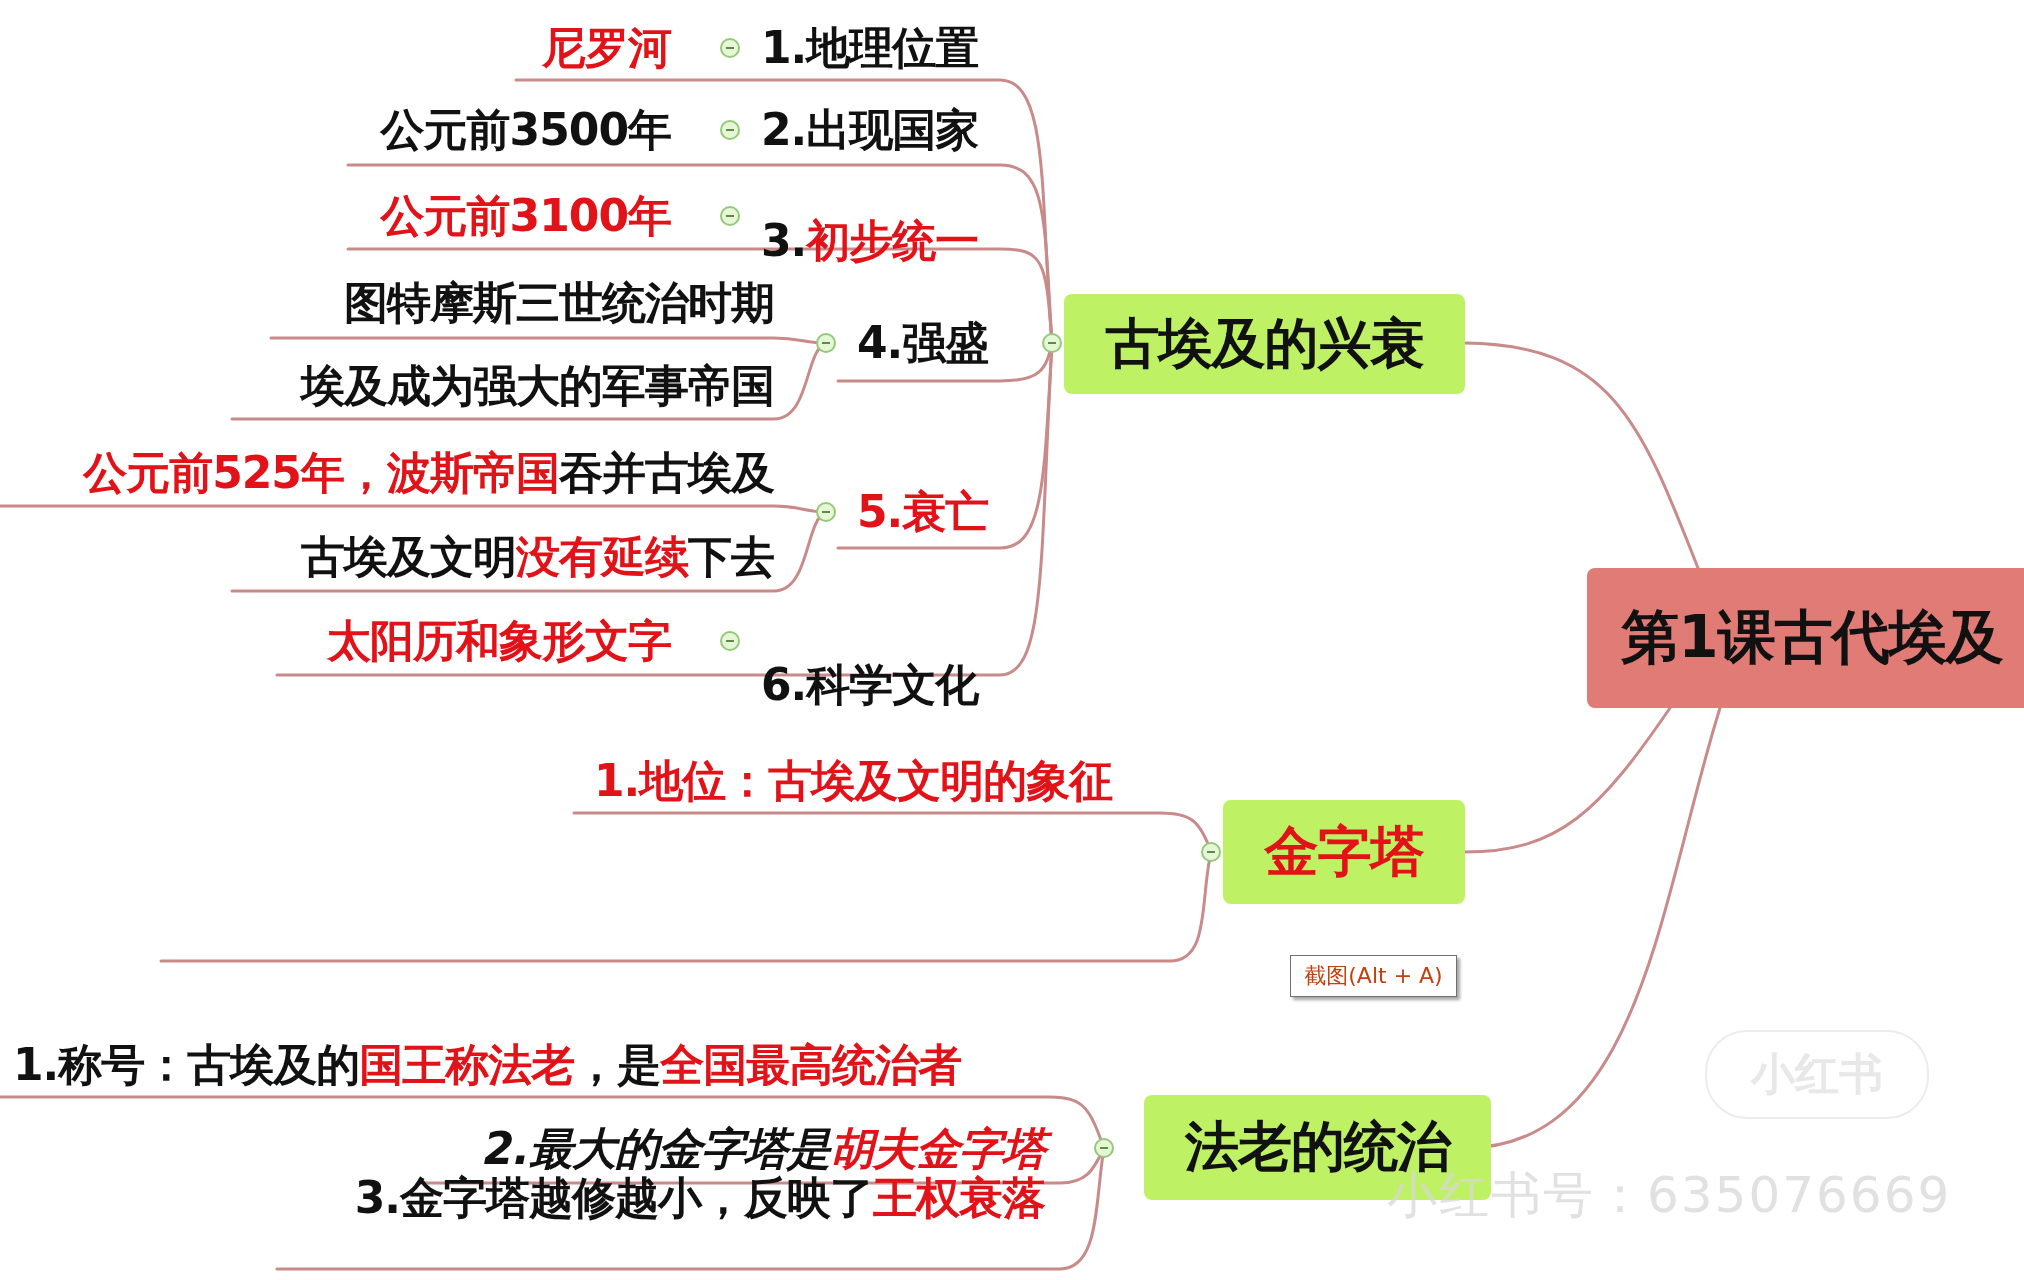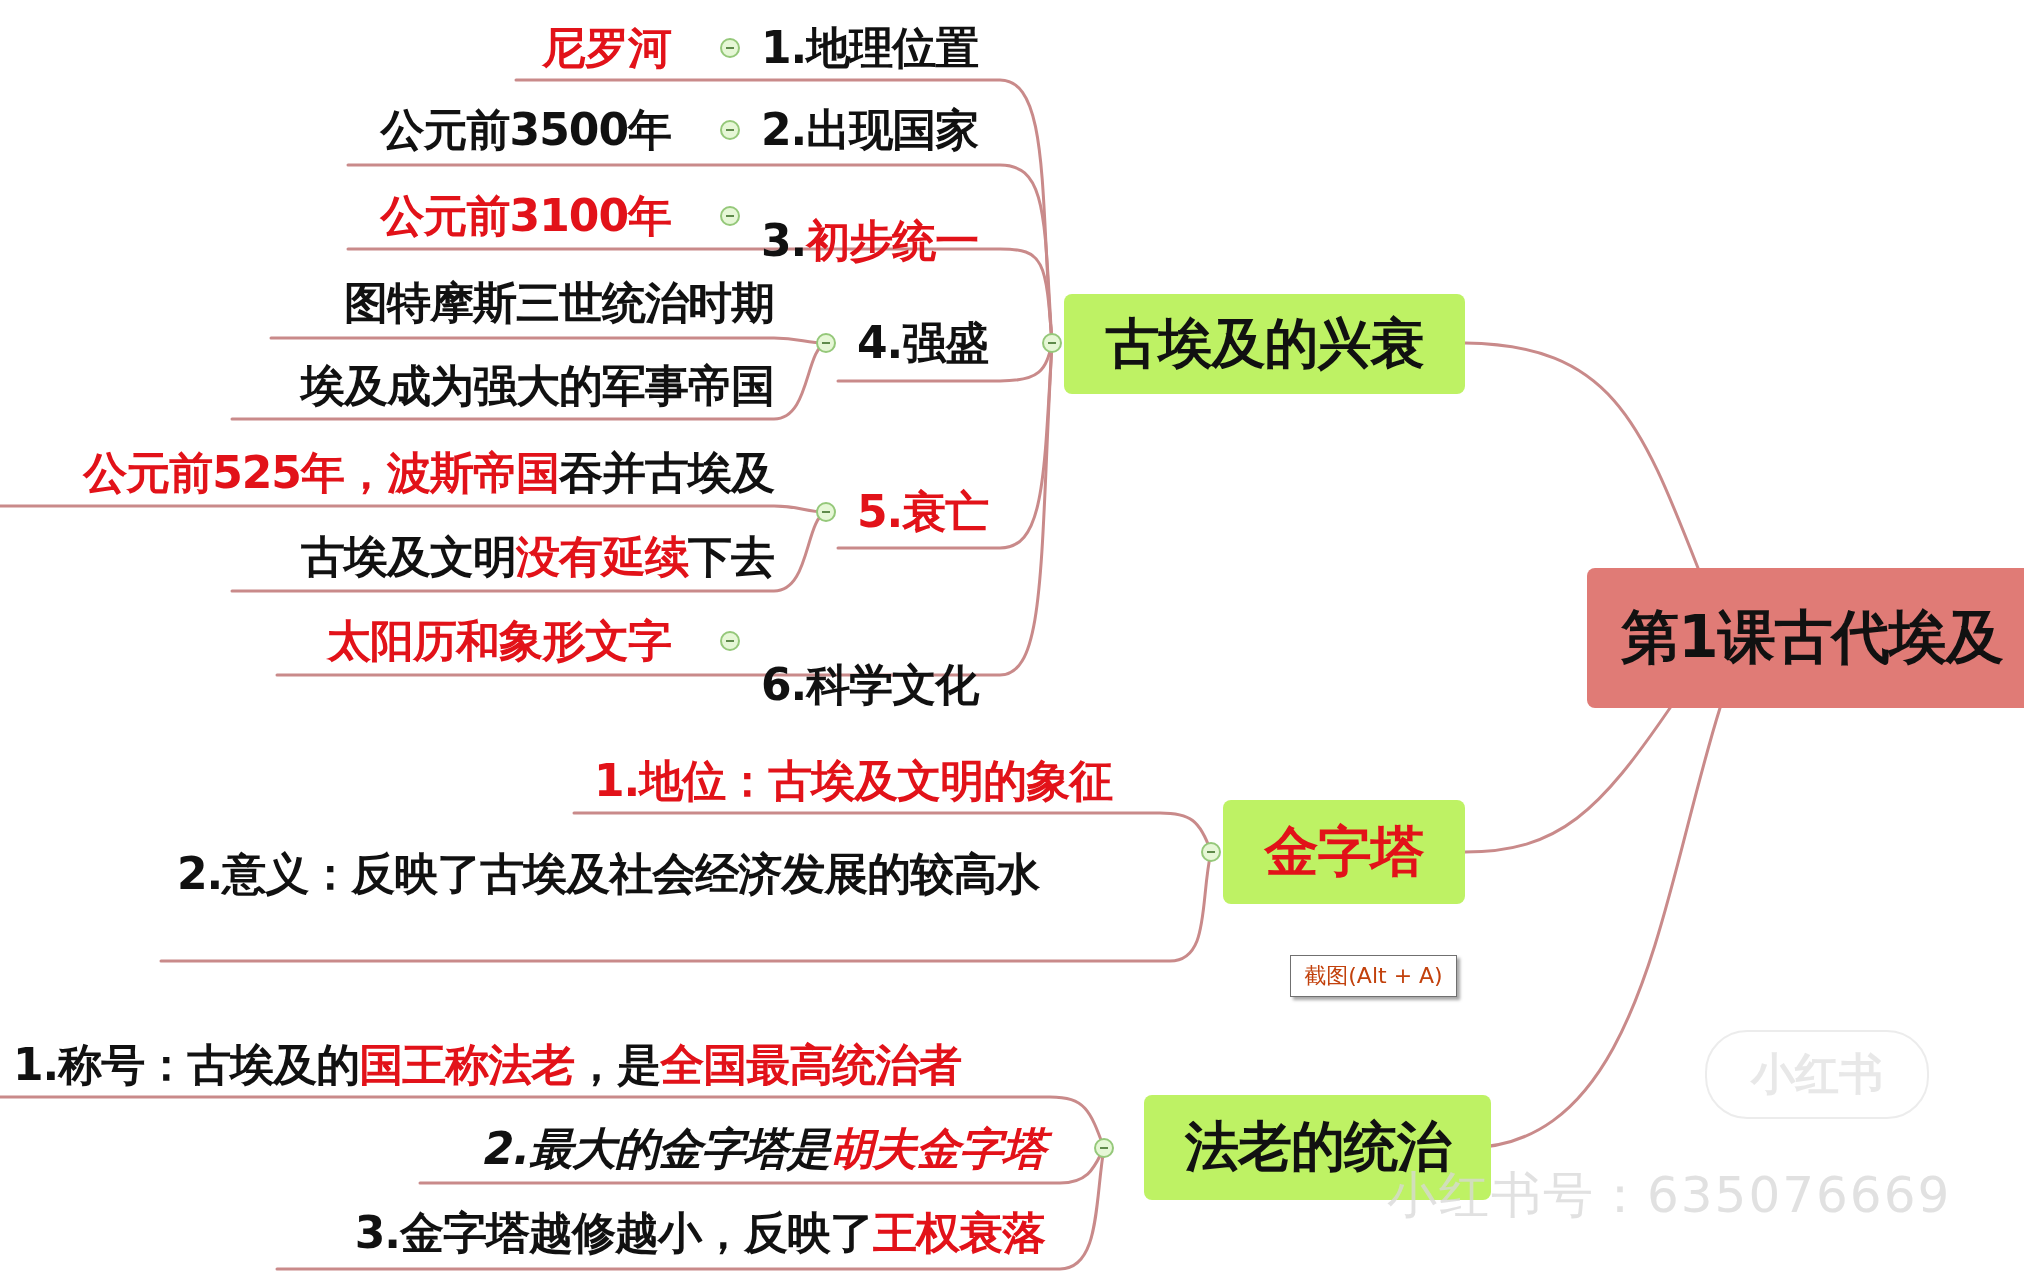--- a/index.html
+++ b/index.html
@@ -122,34 +122,33 @@
 </div>
 
 <div class="node sub" style="left:1223px; top:800px; width:242px; height:104px;">
   <span class="red">金字塔</span>
 </div>
 <div class="toggle" style="left:1211px; top:852px;"></div>
 <div class="t s44 red" style="left:594px; top:759px;">
   <span>1.地位：古埃及文明的象征</span>
 </div>
 <div class="t s44" style="left:177px; top:843px; line-height:62px;">
-  <div>2.意义：反映了古埃及社会经济发展的较高水</div>
 </div>
 
 <div class="node sub" style="left:1118px; top:1095px; width:347px; height:105px;margin-left:26px;">
   <span>法老的统治</span>
 </div>
 <div class="toggle" style="left:1104px; top:1148px;"></div>
 <div class="t s44" style="left:13px; top:1043px;">
   <span>1.称号：古埃及的</span><span class="red">国王称法老</span><span>，是</span><span class="red">全国最高统治者</span>
 </div>
 <div class="t r s44" style="right:979px; top:1127px;font-style:italic;">
   <span>2.最大的金字塔是</span><span class="red">胡夫金字塔</span>
 </div>
-<div class="t r s44" style="right:979px; top:1211px;">
+<div class="t r s44" style="right:979px; top:1176px;">
   <span>3.金字塔越修越小，反映了</span><span class="red">王权衰落</span>
 </div>
 
 <div class="tooltip">
   <span>截图(Alt + A)</span>
 </div>
 
 <div class="wm-logo">
   <span>小红书</span>
 </div>

